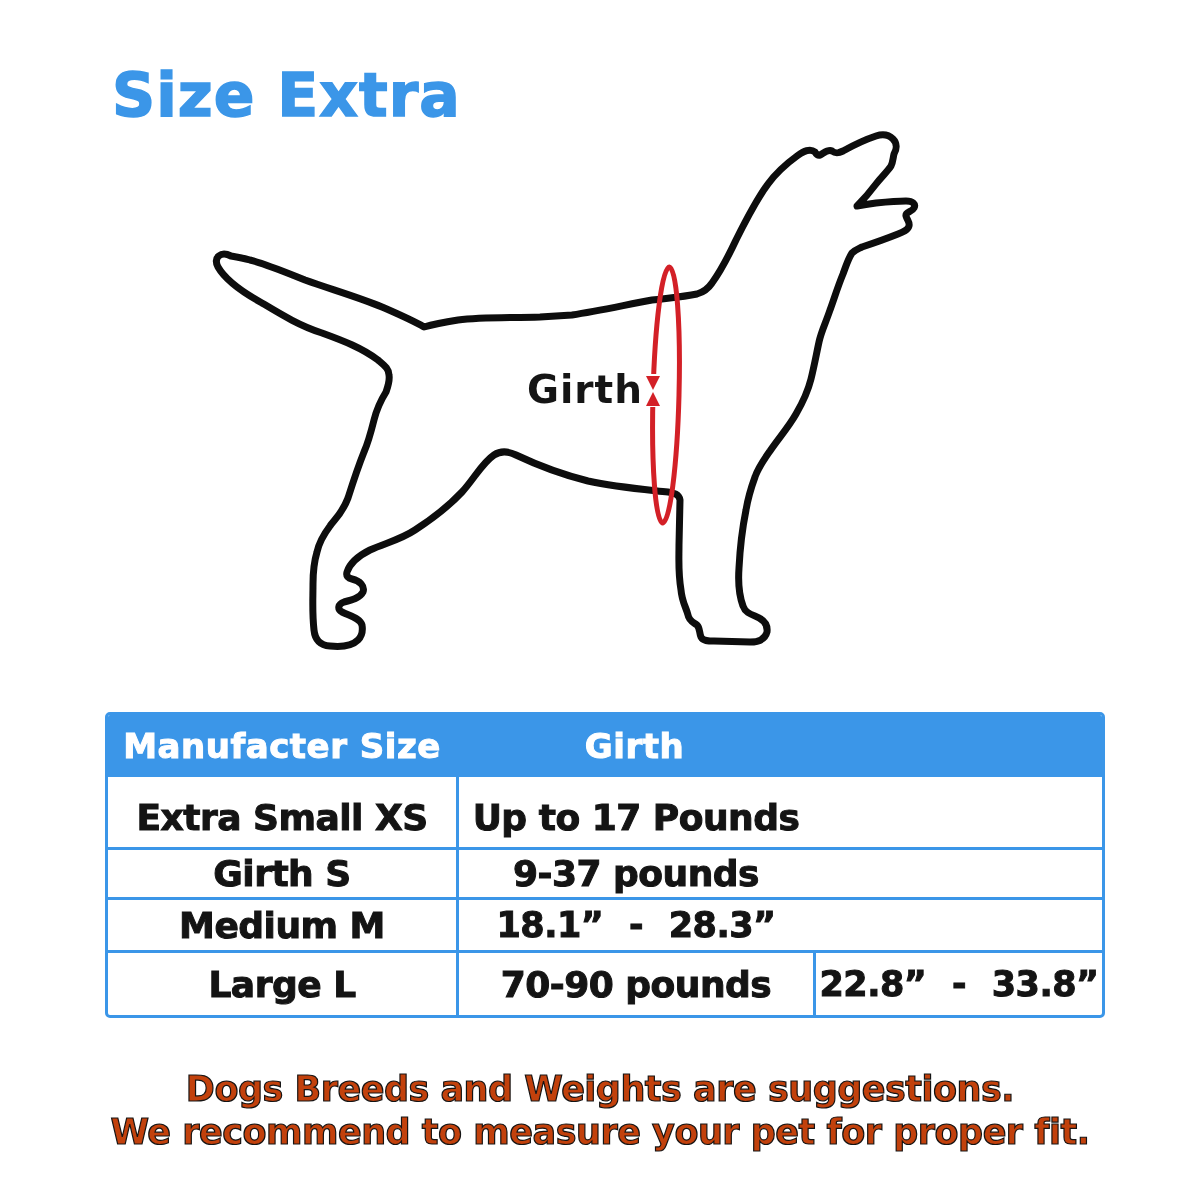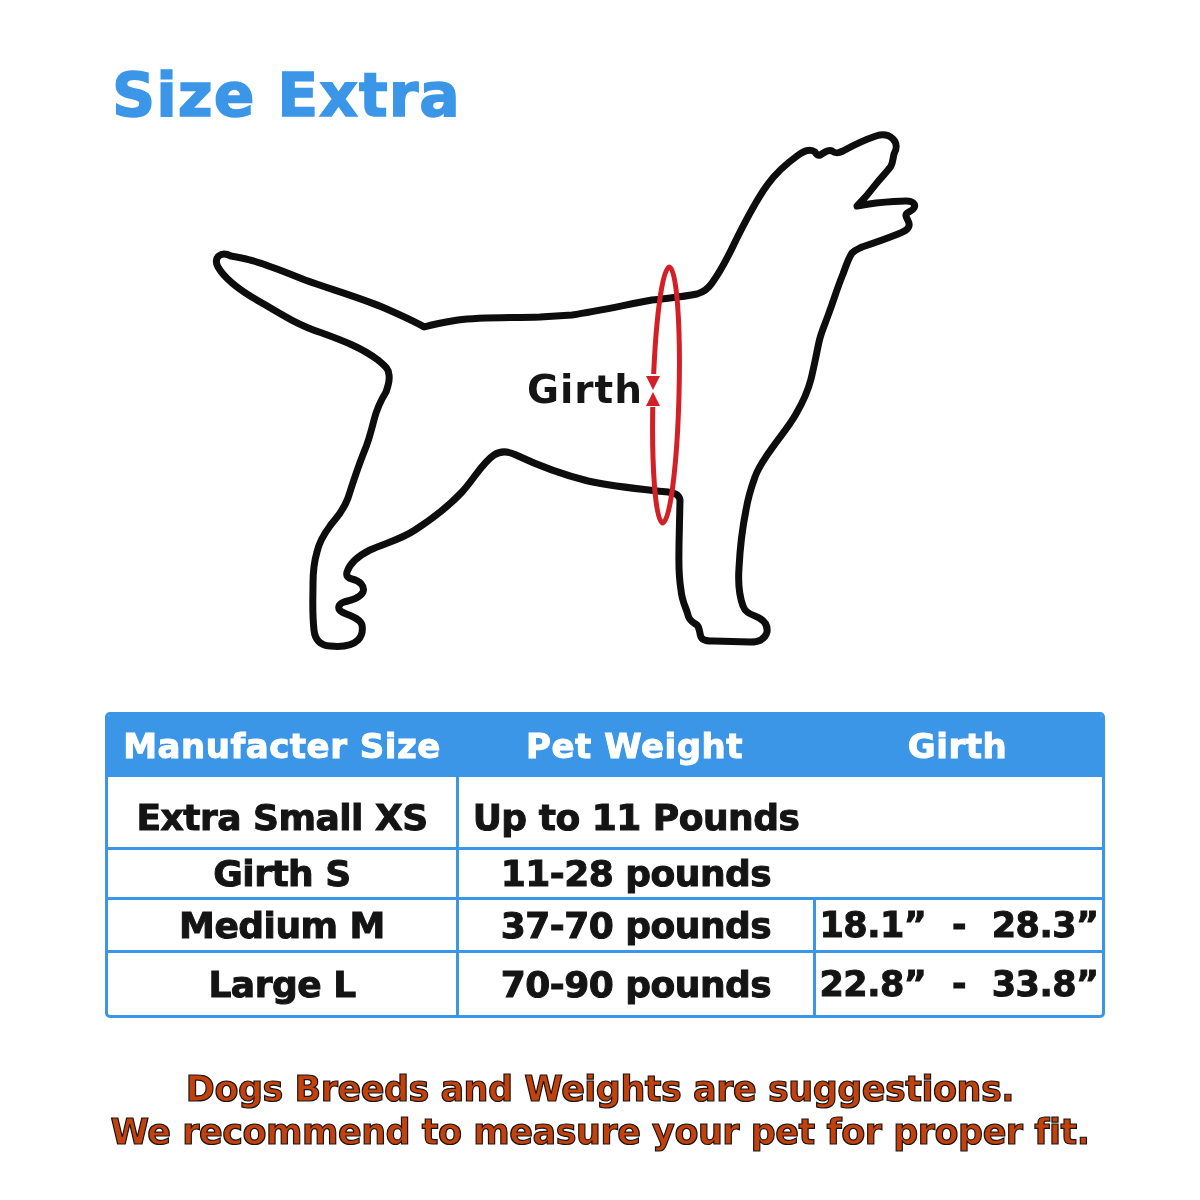--- a/index.html
+++ b/index.html
@@ -173,35 +173,33 @@
     <rect x="645" y="374" width="17" height="33" fill="#ffffff"></rect>
     <polygon points="646,376 660,376 653,390" fill="#d32027"></polygon>
     <polygon points="653,392 646,406 660,406" fill="#d32027"></polygon>
 
     <text x="643" y="403" text-anchor="end" font-family="DejaVu Sans, Liberation Sans, sans-serif" font-size="39" font-weight="bold" fill="#151515" style="letter-spacing:1px;">Girth</text>
   </svg>
 
   <div class="size-table">
     <div class="thead">
       <div class="th">Manufacter Size</div>
-      <div class="th">Pet Weight</div>
       <div class="th">Girth</div>
     </div>
     <div class="tbody">
       <div class="tr tr-1">
         <div class="td">Extra Small XS</div>
-        <div class="td">Up to 11 Pounds</div>
+        <div class="td">Up to 17 Pounds</div>
       </div>
       <div class="tr tr-2">
         <div class="td">Girth S</div>
-        <div class="td">11-28 pounds</div>
+        <div class="td">9-37 pounds</div>
       </div>
       <div class="tr tr-3">
         <div class="td">Medium M</div>
-        <div class="td">37-70 pounds</div>
         <div class="td girth-val">18.1” - 28.3”</div>
       </div>
       <div class="tr tr-4">
         <div class="td">Large L</div>
         <div class="td">70-90 pounds</div>
         <div class="td girth-val">22.8” - 33.8”</div>
       </div>
     </div>
   </div>
 

